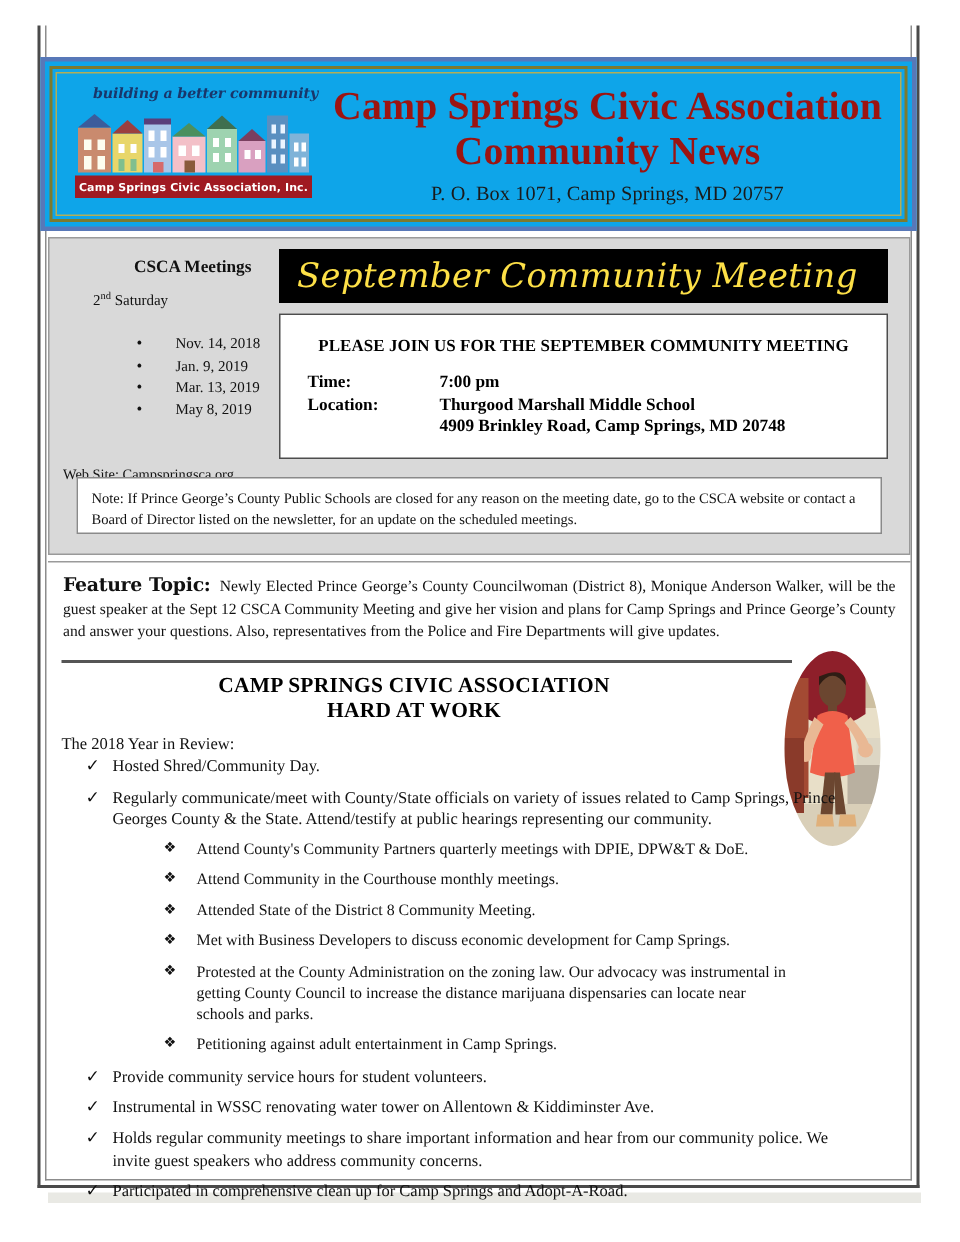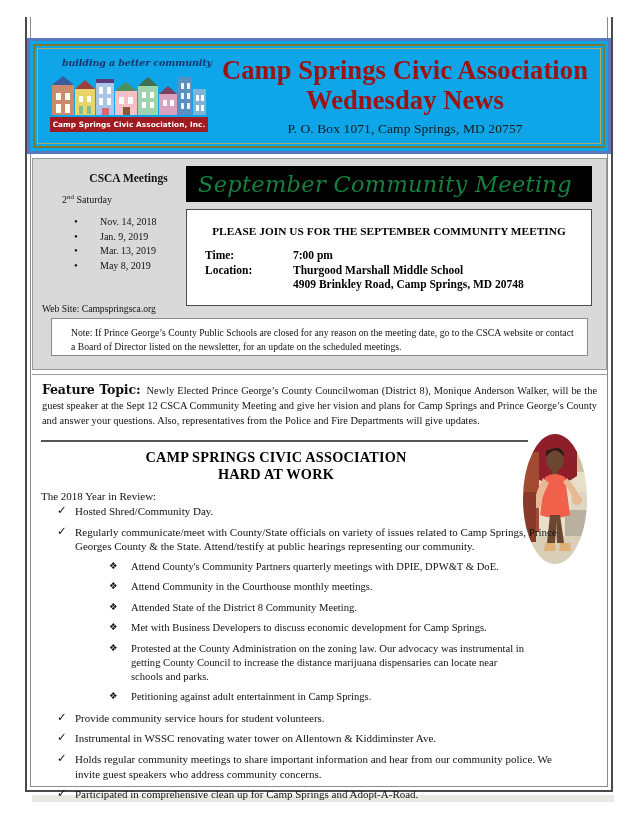--- a/index.html
+++ b/index.html
@@ -165,21 +165,21 @@
     text-align: center;
     margin-bottom: 9px;
   }
   .csca-sub {
     font-size: 10px;
     color: #111;
     margin-left: 6px;
     margin-bottom: 10px;
   }
   .csca-sub sup { font-size: 7px; }
-  .csca-list { list-style: none; margin: 0; padding: 0; }
+  .csca-list { list-style: none; margin: 17px; padding: 0; }
   .csca-list li {
     font-size: 10px;
     color: #111;
     line-height: 1.44;
     position: relative;
     padding-left: 44px;
   }
   .csca-list li::before {
     content: "\2022";
     position: absolute;
@@ -193,21 +193,21 @@
     margin-left: -14px;
     white-space: nowrap;
   }
 
   
   .banner {
     position: absolute;
     left: 154px; top: 8px;
     width: 406px; height: 36px;
     background: #000000;
-    color: #15803d;
+    color: #fde047;
     display: flex;
     align-items: center;
     padding-left: 12px;
     box-sizing: border-box;
   }
   .banner-text {
     font-family: "DejaVu Serif", serif;
     font-style: italic;
     font-size: 22.5px;
     letter-spacing: 0.3px;
@@ -245,21 +245,21 @@
   .dval-indent { margin-left: 88px; }
 
   
   .note-box {
     position: absolute;
     left: 19px; top: 160px;
     width: 537px; height: 38px;
     background: #ffffff;
     border: 1px solid #8a8a8a;
     box-sizing: border-box;
-    padding: 7px 9px 0 19px;
+    padding: 7px 9px 0 9px;
   }
   .note-text {
     font-size: 9.7px;
     color: #111;
     line-height: 1.45;
   }
 
   
   .feature {
     position: absolute;
@@ -435,21 +435,21 @@
           <rect x="146" y="24" width="3" height="6" fill="#ffffff"></rect>
           <rect x="151" y="24" width="3" height="6" fill="#ffffff"></rect>
           <rect x="146" y="34" width="3" height="6" fill="#ffffff"></rect>
           <rect x="151" y="34" width="3" height="6" fill="#ffffff"></rect>
         </svg>
         <div class="logo-bar">Camp Springs Civic Association, Inc.</div>
       </div>
 
       <div class="mast-text">
         <div class="mast-title">Camp Springs Civic Association</div>
-        <div class="mast-title">Wednesday News</div>
+        <div class="mast-title">Community News</div>
         <div class="mast-addr">P. O. Box 1071, Camp Springs, MD  20757</div>
       </div>
 
     </div>
   </div>
 
   <div class="meeting-band">
 
     <div class="csca-col">
       <div class="csca-title">CSCA Meetings</div>

